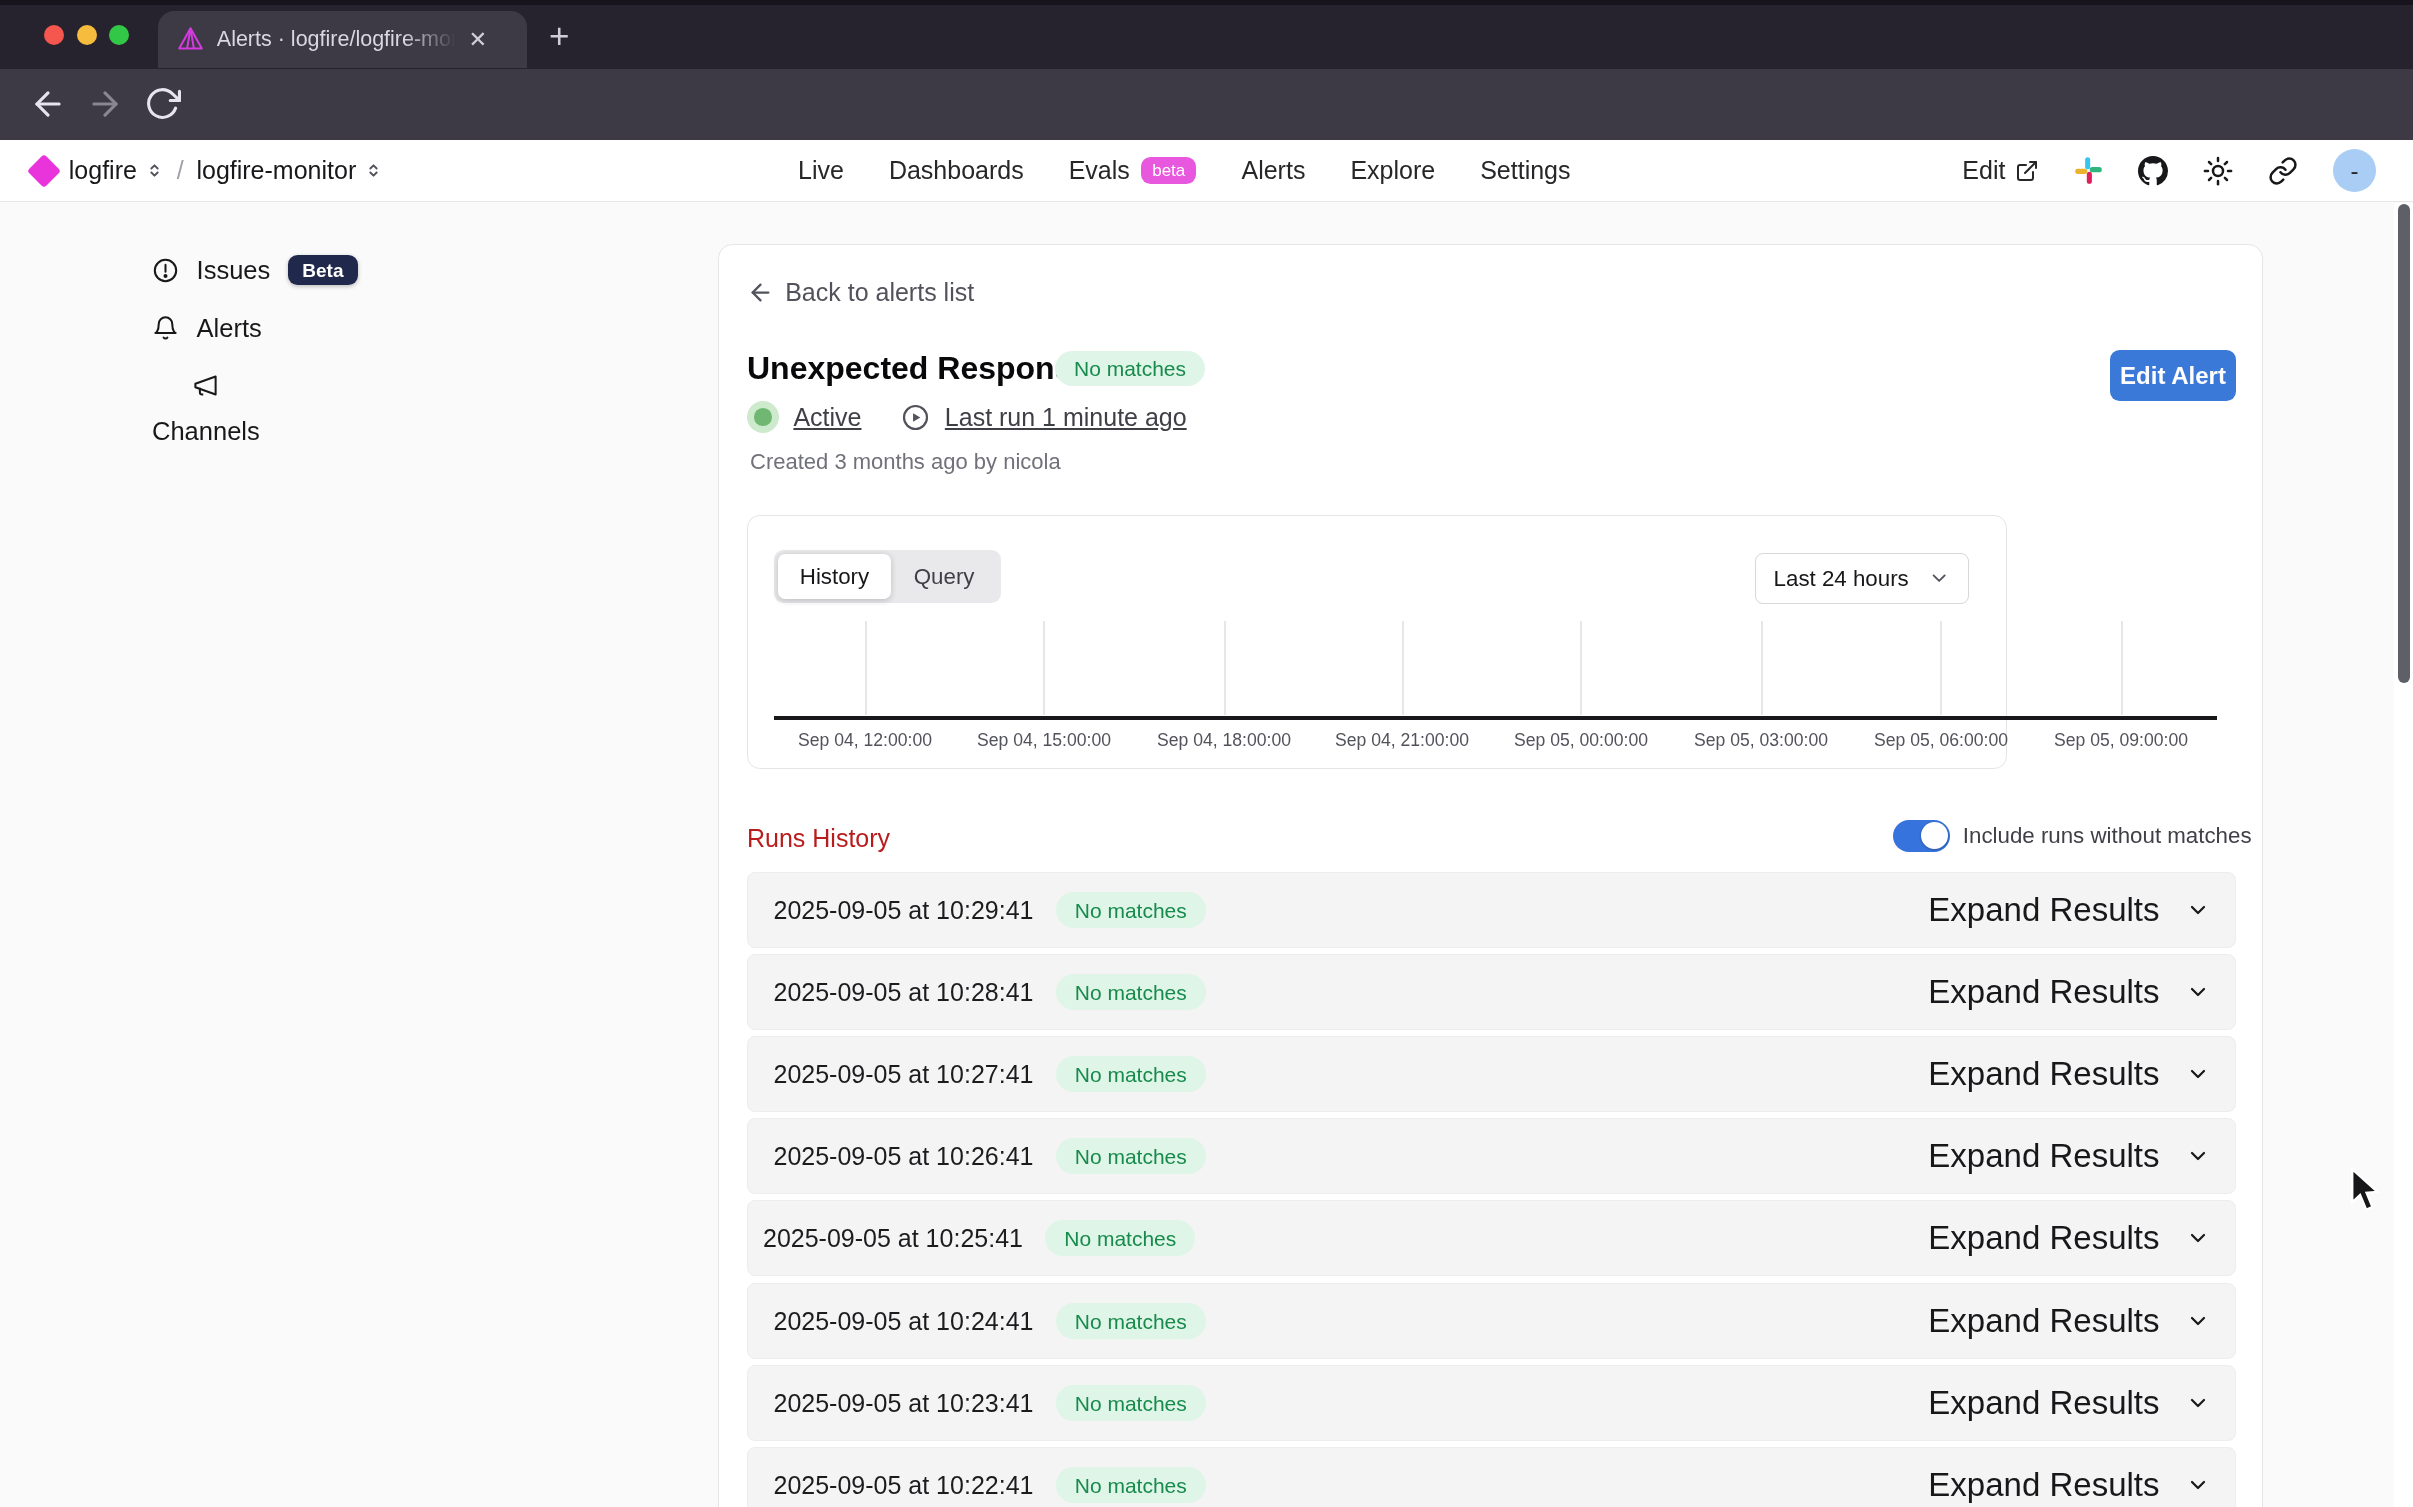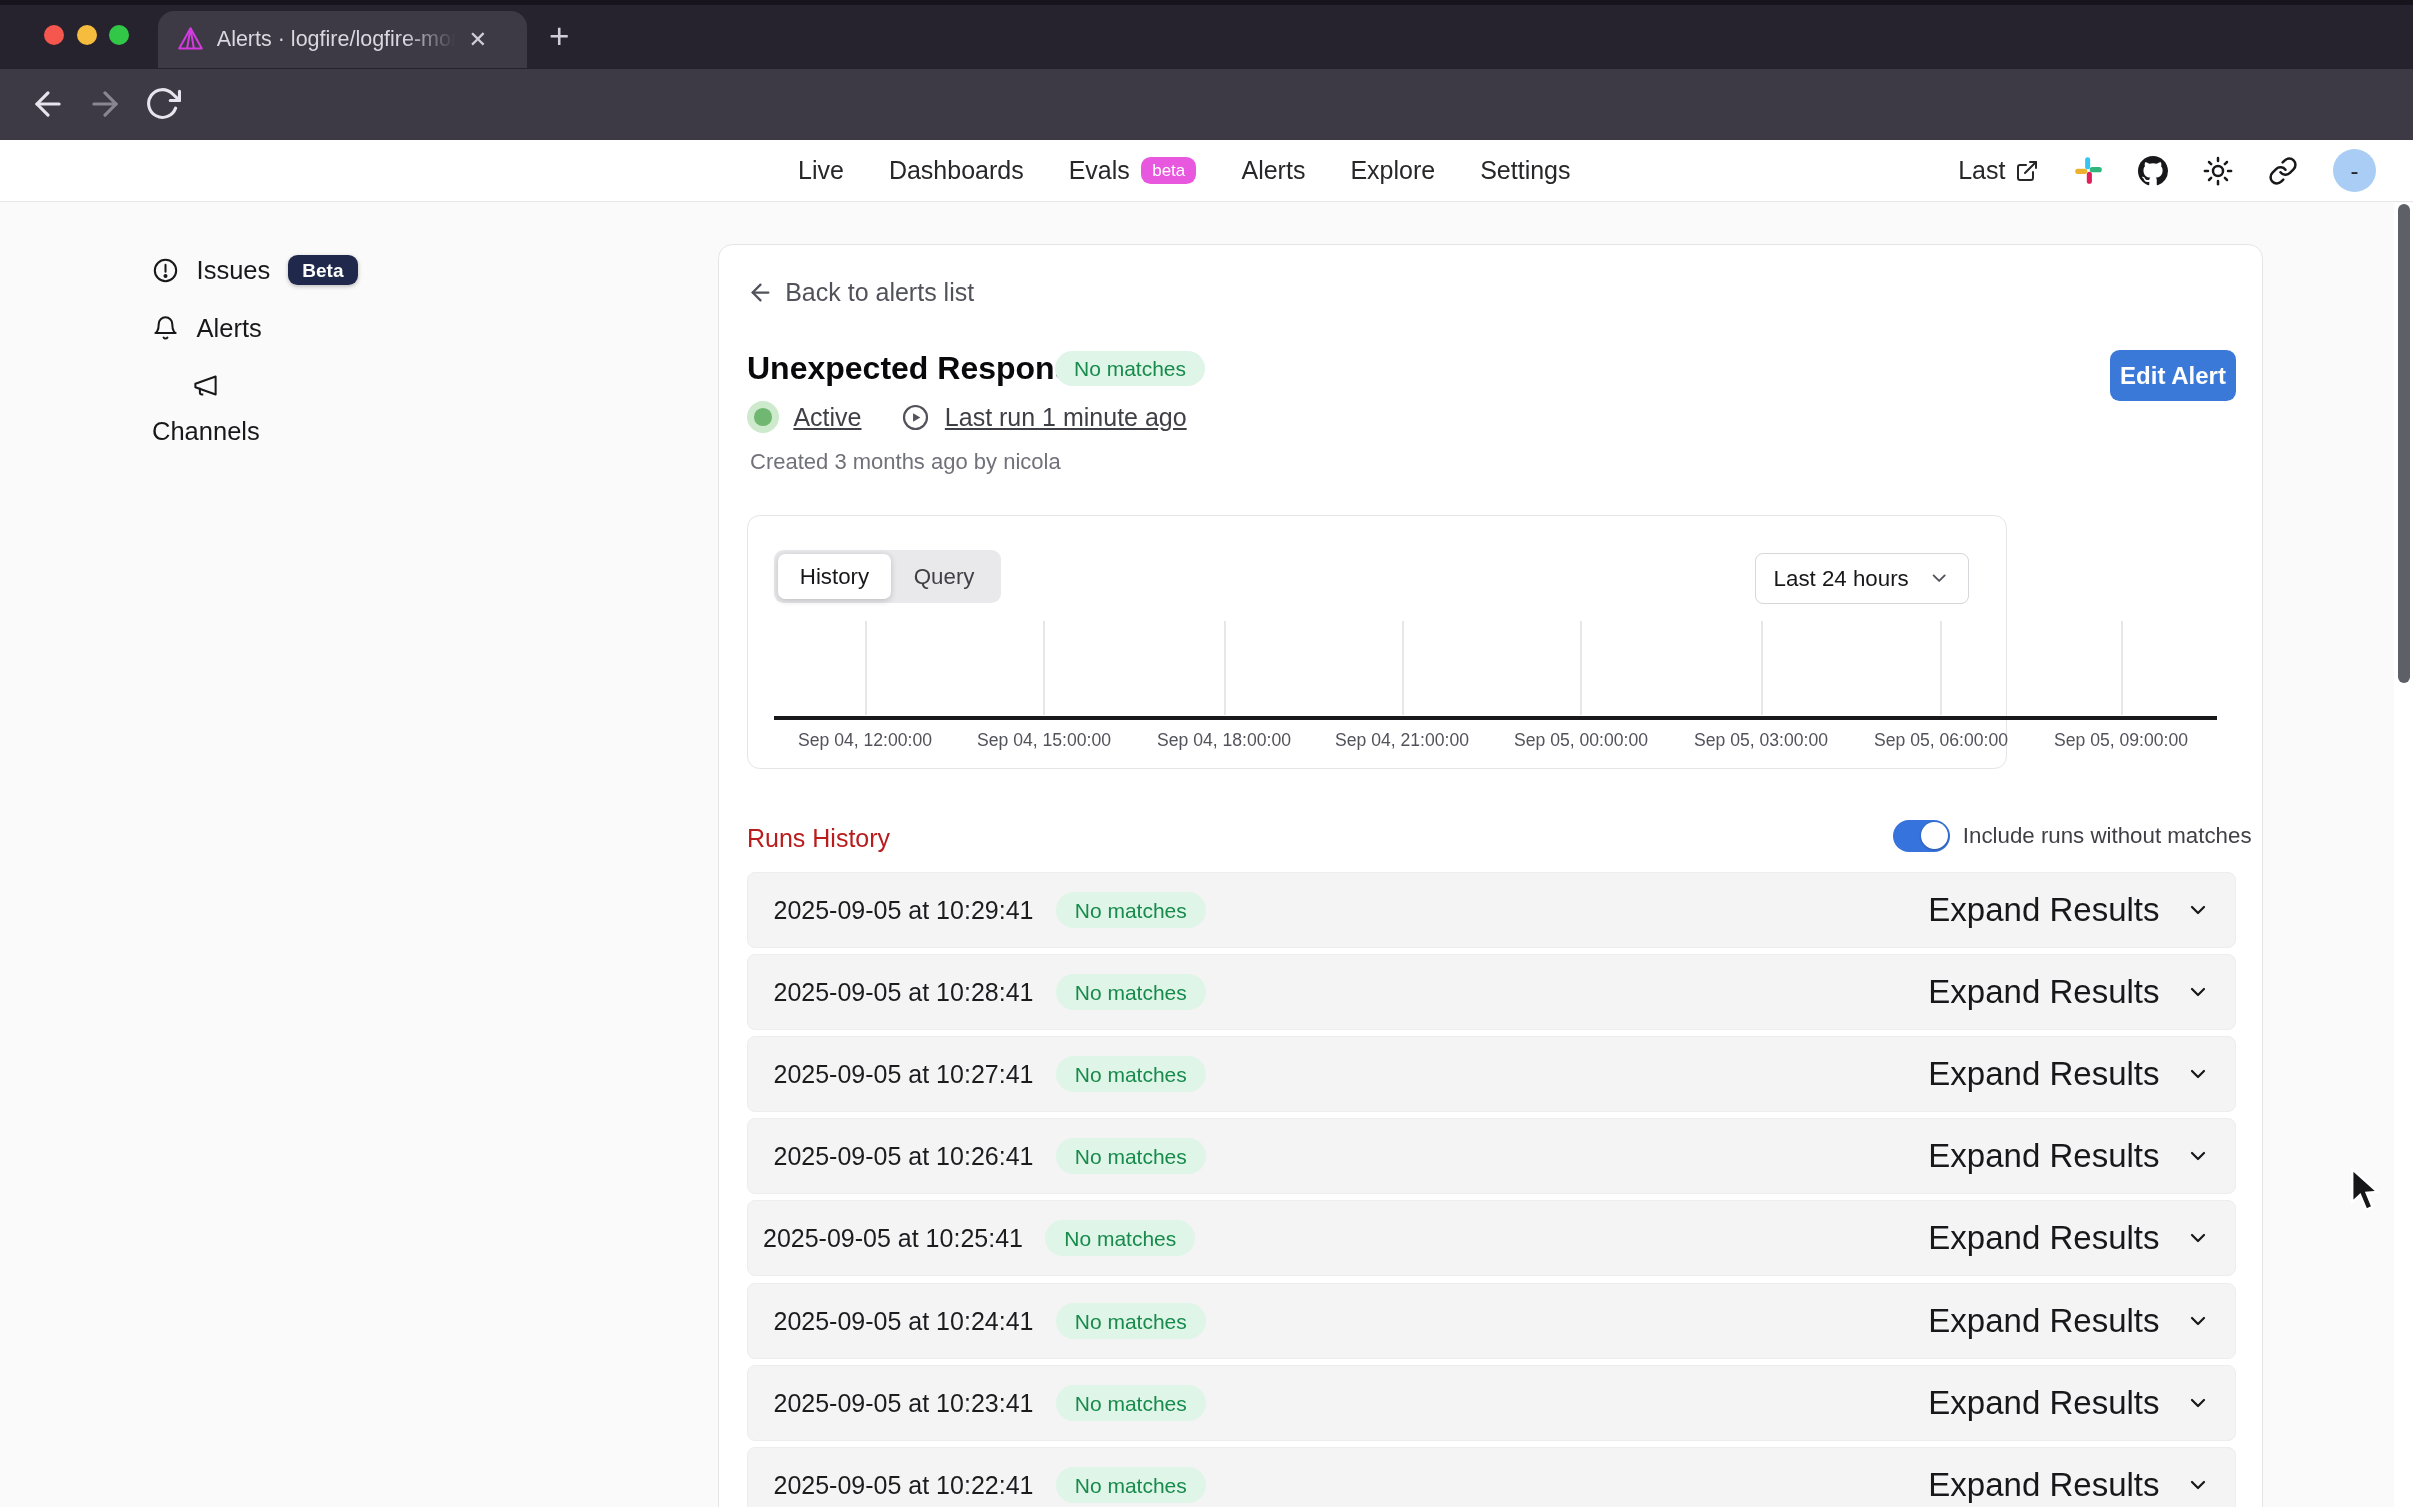--- a/index.html
+++ b/index.html
@@ -132,20 +132,38 @@
       <span>
         <svg width="32" height="32" viewBox="0 0 24 24" fill="none" stroke="#cfcdd6" stroke-width="1.8" stroke-linejoin="round">
             <polygon points="12 2 15.09 8.26 22 9.27 17 14.14 18.18 21.02 12 17.77 5.82 21.02 7 14.14 2 9.27 8.91 8.26 12 2"></polygon>
           </svg>
       </span>
     </div>
     <span class="menu-dots">⋮</span>
   </div>
 
   <div class="appnav">
+    <div class="brandrow">
+      <span class="diamond"></span>
+      <span class="crumb">
+        <span>logfire</span>
+        <svg width="19" height="19" viewBox="0 0 24 24" fill="none" stroke="#52525b" stroke-width="2.4" stroke-linecap="round" stroke-linejoin="round">
+            <polyline points="8 9.5 12 5.5 16 9.5"></polyline>
+            <polyline points="8 14.5 12 18.5 16 14.5"></polyline>
+          </svg>
+      </span>
+      <span class="slash">/</span>
+      <span class="crumb">
+        <span>logfire-monitor</span>
+        <svg width="19" height="19" viewBox="0 0 24 24" fill="none" stroke="#52525b" stroke-width="2.4" stroke-linecap="round" stroke-linejoin="round">
+            <polyline points="8 9.5 12 5.5 16 9.5"></polyline>
+            <polyline points="8 14.5 12 18.5 16 14.5"></polyline>
+          </svg>
+      </span>
+    </div>
 
     <div class="centernav">
       <span class="navitem">
           <span>Live</span>
         </span>
       <span class="navitem">
           <span>Dashboards</span>
         </span>
       <span class="navitem">
           <span>Evals</span>
@@ -157,21 +175,21 @@
       <span class="navitem">
           <span>Explore</span>
         </span>
       <span class="navitem">
           <span>Settings</span>
         </span>
     </div>
 
     <div class="rightnav">
       <span class="docs">
-        <span>Last</span>
+        <span>Edit</span>
         <svg width="24" height="24" viewBox="0 0 24 24" fill="none" stroke="#27272a" stroke-width="2" stroke-linecap="round" stroke-linejoin="round">
             <path d="M18 13v6a2 2 0 0 1-2 2H5a2 2 0 0 1-2-2V8a2 2 0 0 1 2-2h6"></path>
             <polyline points="15 3 21 3 21 9"></polyline>
             <line x1="10" y1="14" x2="21" y2="3"></line>
           </svg>
       </span>
       <span>
         <svg width="29" height="29" viewBox="0 0 24 24">
           <rect x="9.2" y="1" w="4" width="4.2" height="10" rx="2.1" fill="#36C5F0"></rect>
           <rect x="13" y="9.2" width="10" height="4.2" rx="2.1" fill="#2EB67D"></rect>

